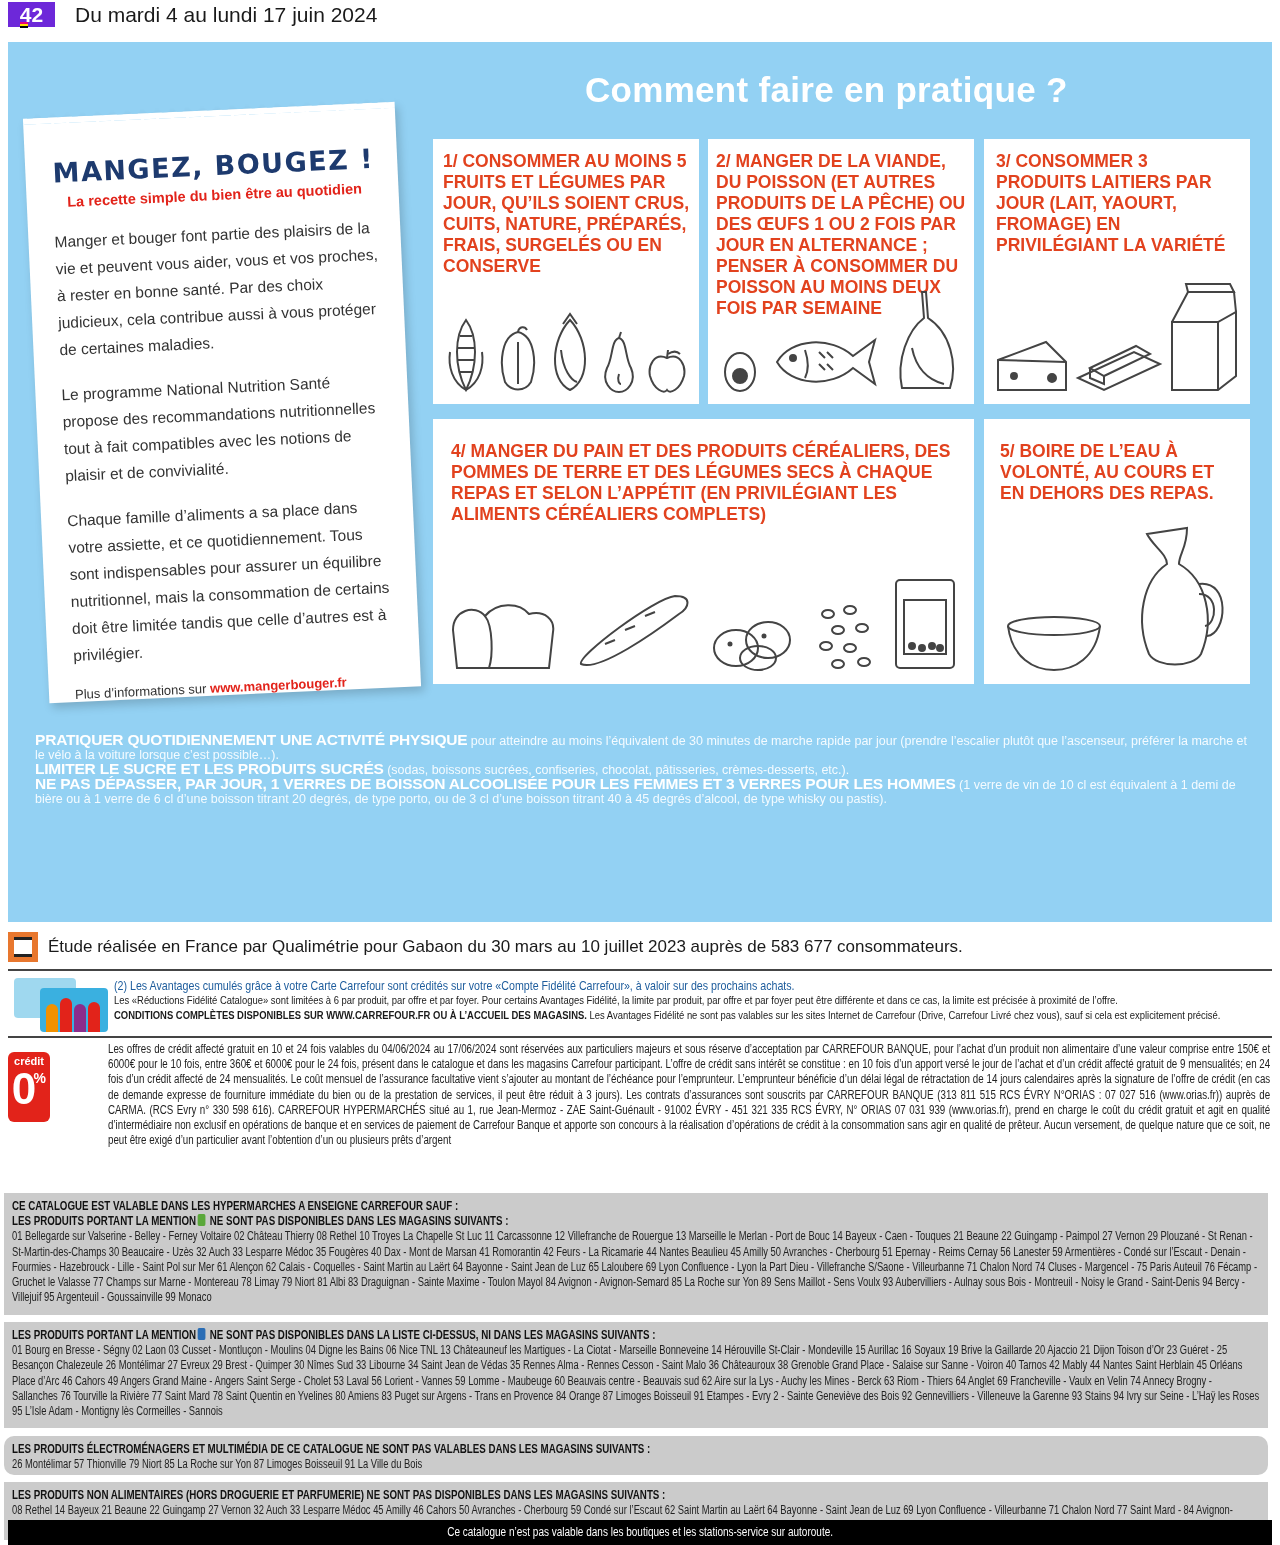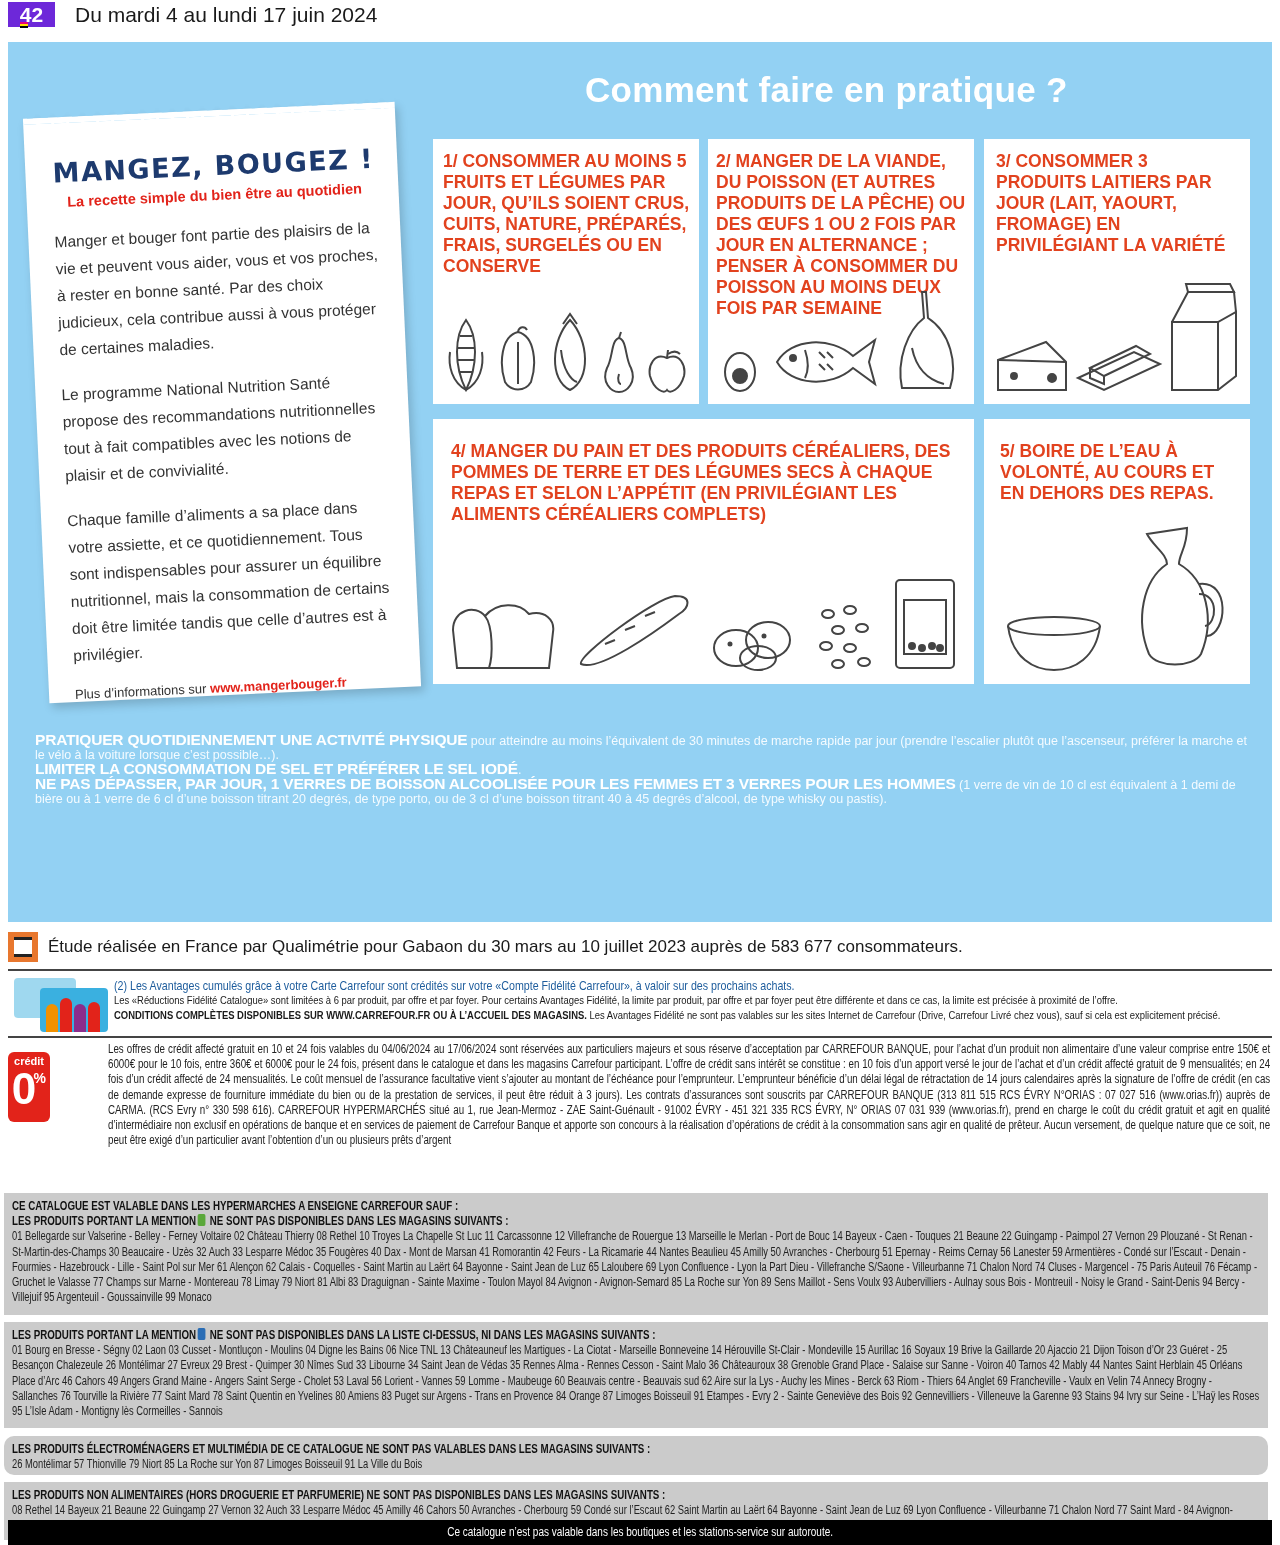--- a/index.html
+++ b/index.html
@@ -223,21 +223,21 @@
     <svg width="104" height="150" viewBox="0 0 104 150">
         <path d="M20 10 L60 4 C60 24 52 30 52 40 C80 56 88 96 74 130 C66 144 30 144 22 130 C8 96 16 56 40 40 C40 30 26 22 20 10Z"></path>
         <path d="M72 60 C104 56 100 110 80 112"></path>
         <path d="M72 70 C92 70 90 100 78 102"></path>
       </svg>
   </div>
 </div>
 
 <div class="advice">
   <div><b>PRATIQUER QUOTIDIENNEMENT UNE ACTIVITÉ PHYSIQUE</b><span class="light"> pour atteindre au moins l’équivalent de 30 minutes de marche rapide par jour (prendre l’escalier plutôt que l’ascenseur, préférer la marche et le vélo à la voiture lorsque c’est possible…).</span></div>
-  <div><b>LIMITER LA CONSOMMATION DE SEL ET PRÉFÉRER LE SEL IODÉ</b><span class="light">.</span></div>
+  <div><b>LIMITER LE SUCRE ET LES PRODUITS SUCRÉS</b><span class="light"> (sodas, boissons sucrées, confiseries, chocolat, pâtisseries, crèmes-desserts, etc.).</span></div>
   <div><b>NE PAS DÉPASSER, PAR JOUR, 1 VERRES DE BOISSON ALCOOLISÉE POUR LES FEMMES ET 3 VERRES POUR LES HOMMES</b><span class="light"> (1 verre de vin de 10 cl est équivalent à 1 demi de bière ou à 1 verre de 6 cl d’une boisson titrant 20 degrés, de type porto, ou de 3 cl d’une boisson titrant 40 à 45 degrés d’alcool, de type whisky ou pastis).</span></div>
 </div>
 
 <div class="study">
   <div class="study-icon">
       <i></i>
     </div>
   <div class="study-text">Étude réalisée en France par Qualimétrie pour Gabaon du 30 mars au 10 juillet 2023 auprès de 583 677 consommateurs.</div>
 </div>
 <div class="rule-thick" style="top:969px;"></div>

